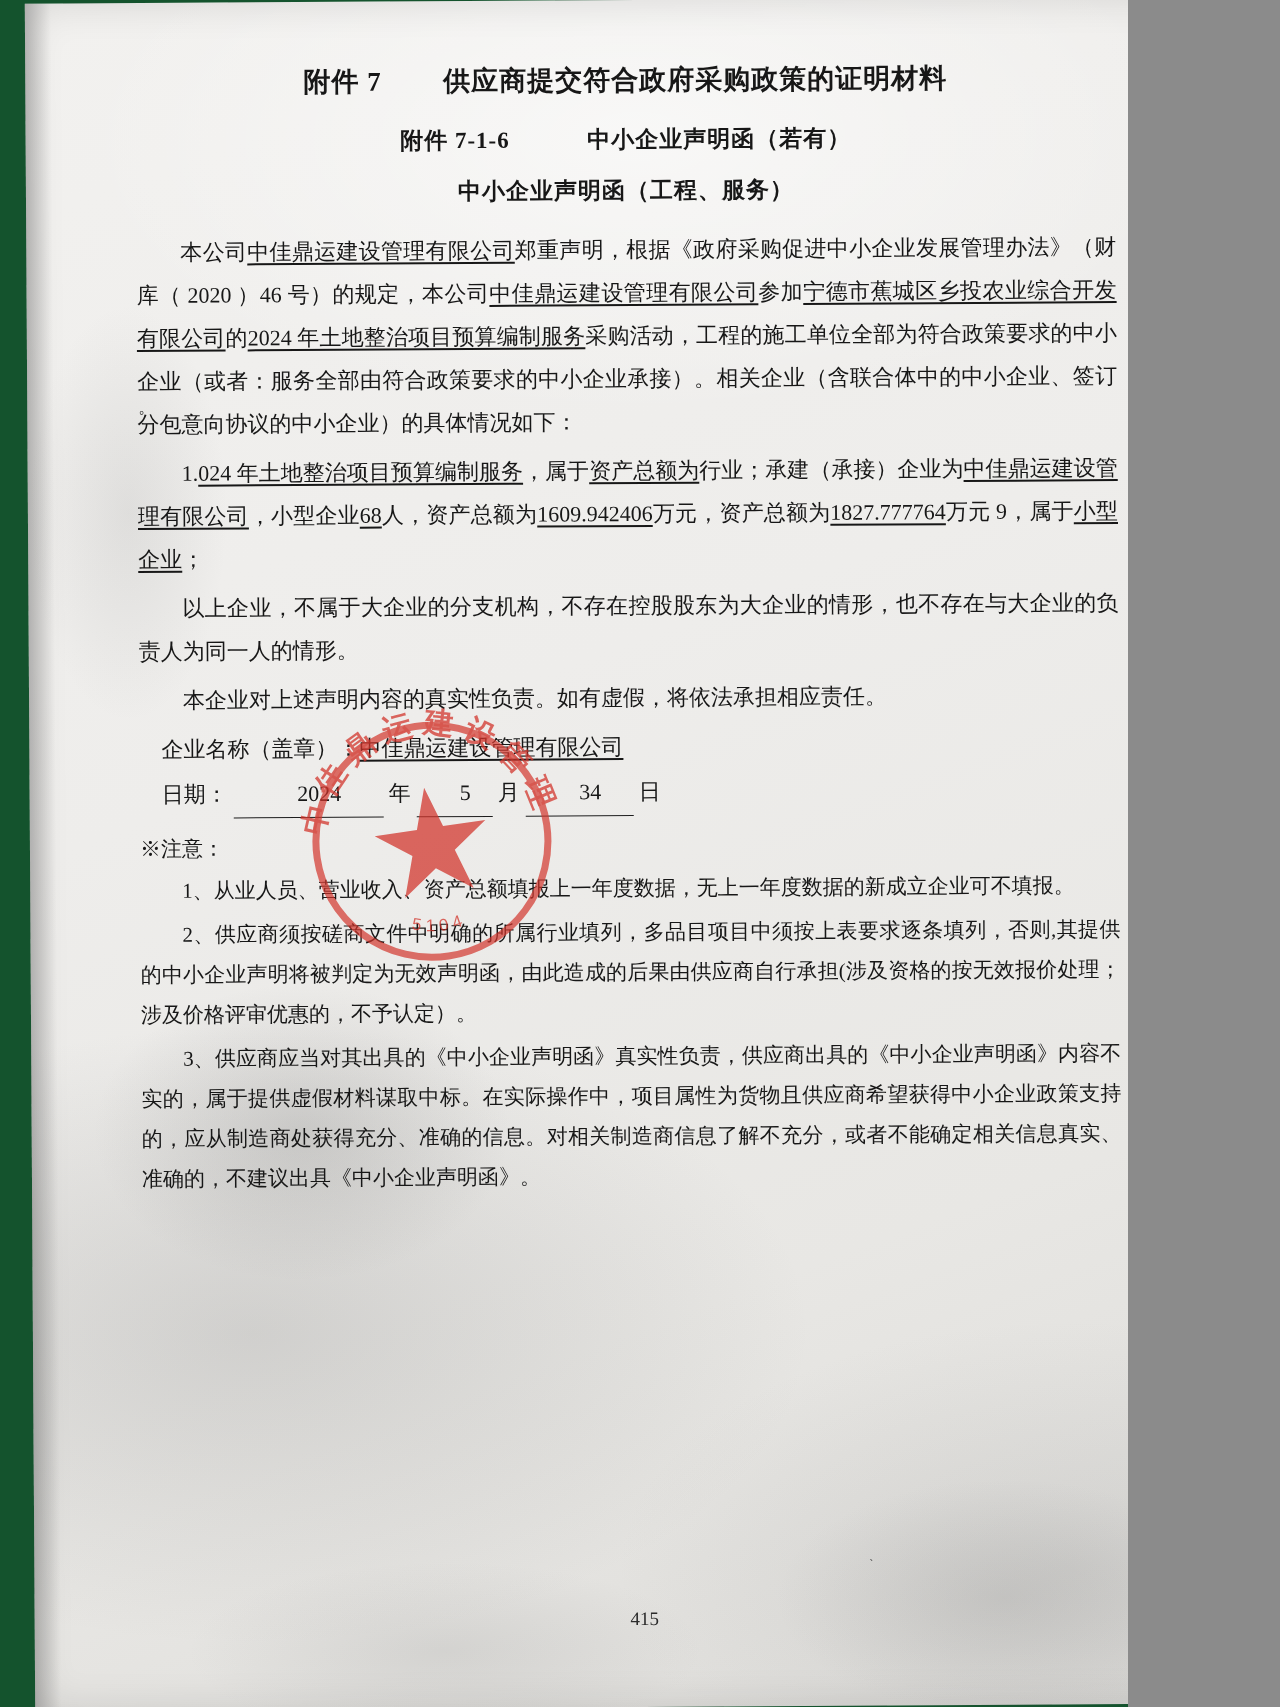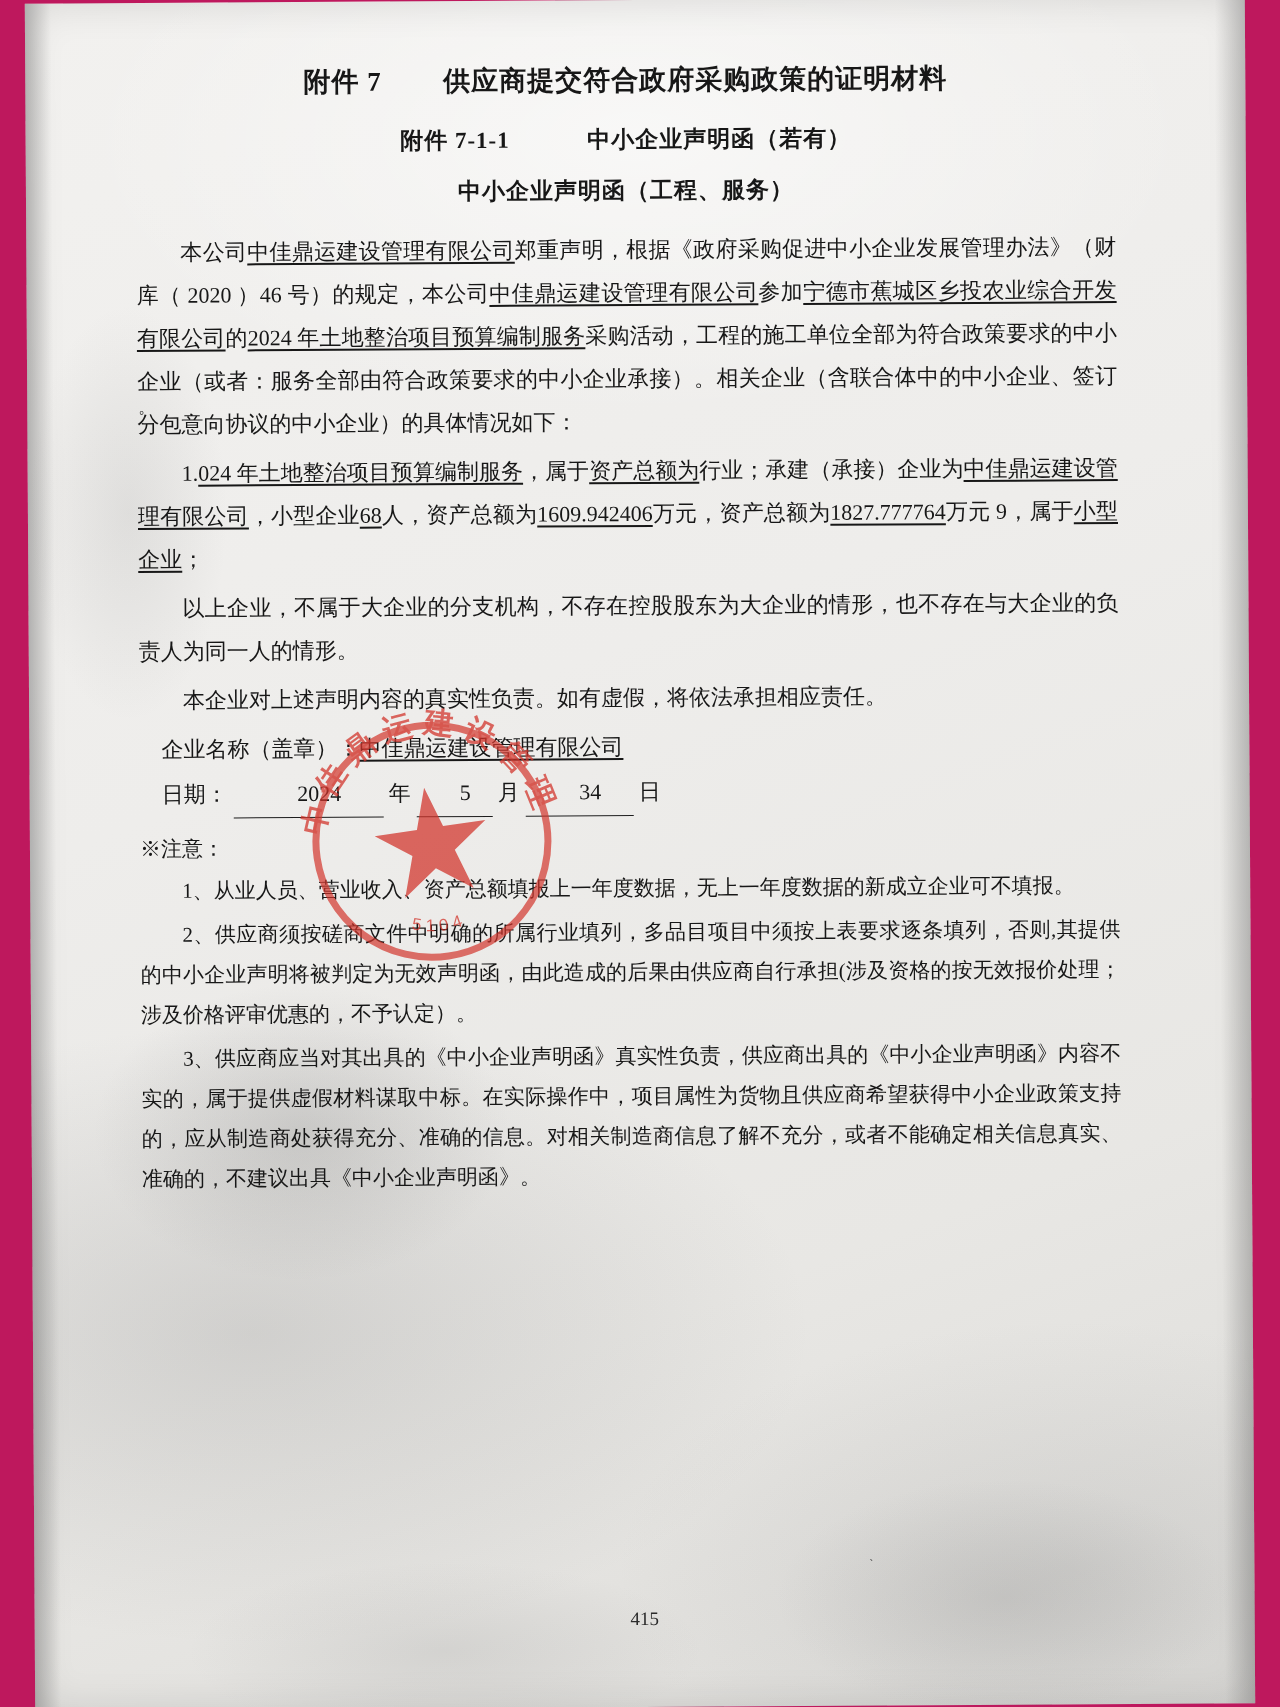--- a/index.html
+++ b/index.html
@@ -2,24 +2,24 @@
 <html lang="zh"><head>
 <meta charset="utf-8">
 <style>
   html, body {
     margin: 0;
     padding: 0;
     background: #8b8b8b;
   }
   #page {
     position: relative;
-    width: 1280px;
+    width: 1128px;
     height: 1707px;
     overflow: hidden;
-    background: #be185d;
+    background: #14532d;
     font-family: "Liberation Serif", "DejaVu Serif", serif;
   }
   
   #paper {
     position: absolute;
     left: 30px;
     top: 0px;
     width: 1220px;
     height: 1707px;
     background:
@@ -170,21 +170,21 @@
 
     <div id="content">
 
       <div class="title-row t1">
         <span>附件 7</span>
         <span class="gap"></span>
         <span>供应商提交符合政府采购政策的证明材料</span>
       </div>
 
       <div class="title-row t2">
-        <span>附件 7-1-1</span>
+        <span>附件 7-1-6</span>
         <span class="gap"></span>
         <span>中小企业声明函（若有）</span>
       </div>
 
       <div class="title-row t3">
         <span>中小企业声明函（工程、服务）</span>
       </div>
 
       <p class="body indent">
         <span>本公司</span><span class="u">中佳鼎运建设管理有限公司</span><span>郑重声明，根据《政府采购促进中小企业发展管理办法》（财库（ 2020 ）46 号）的规定，本公司</span><span class="u">中佳鼎运建设管理有限公司</span><span>参加</span><span class="u">宁德市蕉城区乡投农业综合开发有限公司</span><span>的</span><span class="u">2024 年土地整治项目预算编制服务</span><span>采购活动，工程的施工单位全部为符合政策要求的中小企业（或者：服务全部由符合政策要求的中小企业承接）。相关企业（含联合体中的中小企业、签订分包意向协议的中小企业）的具体情况如下：</span>

